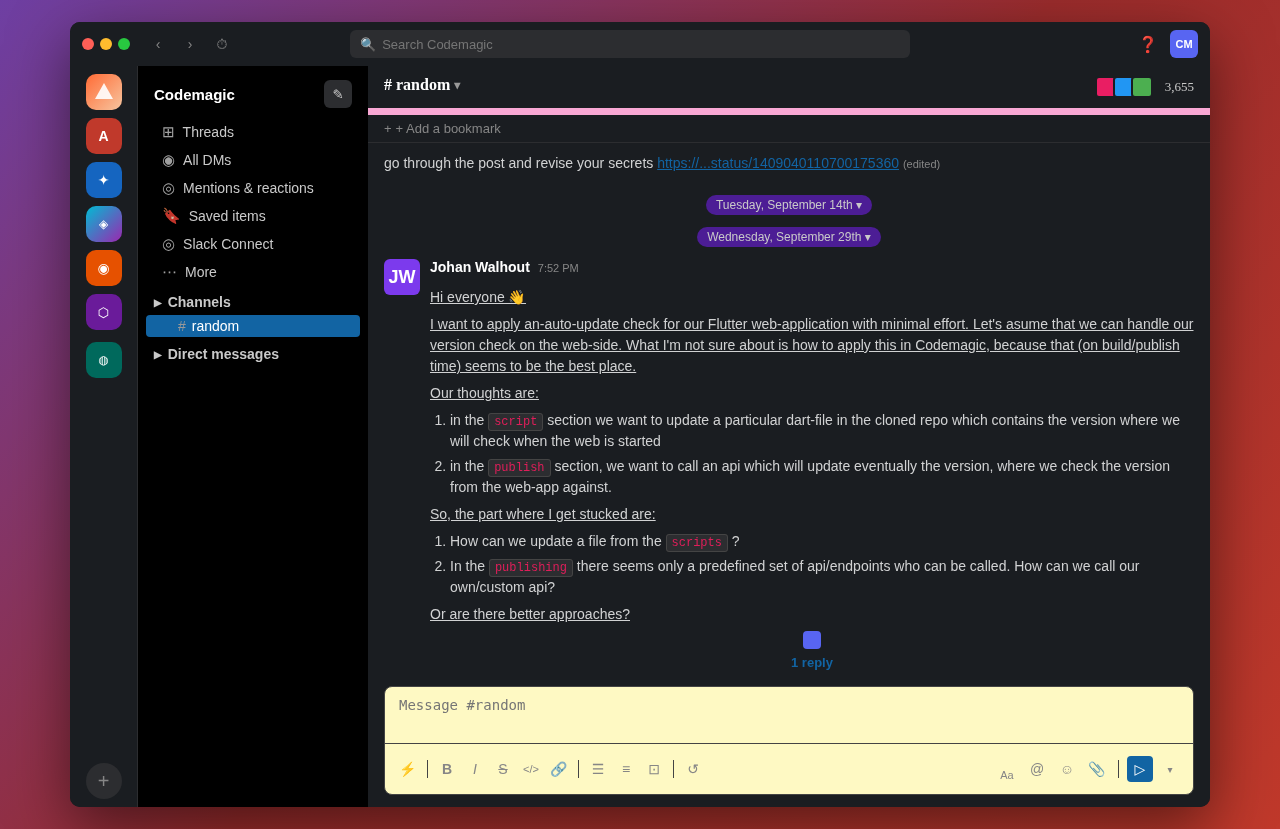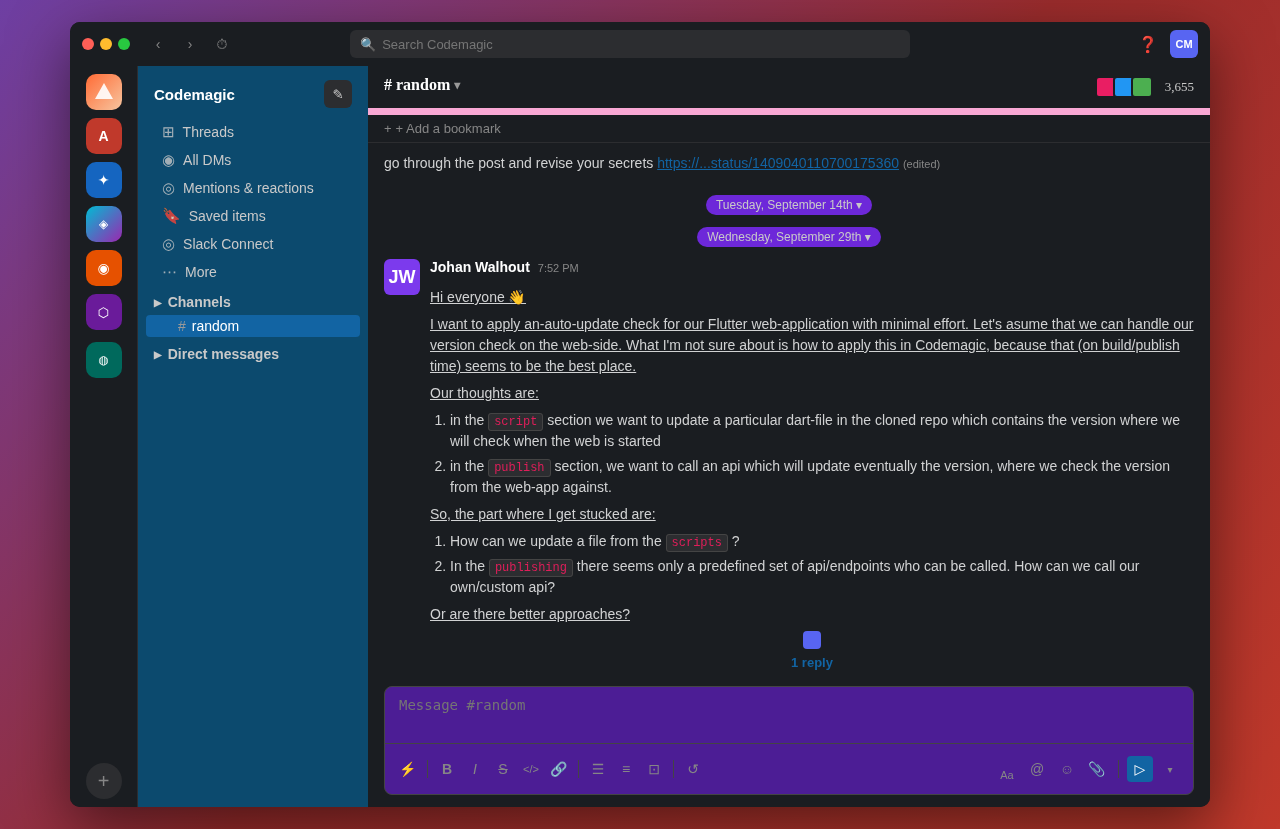--- a/index.html
+++ b/index.html
@@ -187,21 +187,21 @@
       cursor: pointer;
       display: flex;
       align-items: center;
       justify-content: center;
       margin-top: auto;
     }
 
     
     .nav-sidebar {
       width: 230px;
-      background: #0c4a6e;
+      background: #000000;
       display: flex;
       flex-direction: column;
       overflow-y: auto;
       padding: 4px 0;
     }
 
     .workspace-header {
       display: flex;
       align-items: center;
       justify-content: space-between;
@@ -374,21 +374,21 @@
       padding: 8px 16px;
     }
 
     .date-separator {
       display: flex;
       justify-content: center;
       margin: 12px 0;
     }
 
     .date-label {
-      background: #6d28d9;
+      background: #4c1d95;
       color: #c9c9c9;
       font-size: 12px;
       padding: 3px 10px;
       border-radius: 20px;
       cursor: pointer;
       display: flex;
       align-items: center;
       gap: 4px;
     }
 
@@ -497,21 +497,21 @@
 
     
     .message-input-area {
       padding: 8px 16px 12px;
       flex-shrink: 0;
     }
 
     .message-input-container {
       border: 1px solid #444;
       border-radius: 8px;
-      background: #4c1d95;
+      background: #fef9c3;
     }
 
     .message-input {
       width: 100%;
       padding: 10px 14px;
       background: transparent;
       border: none;
       color: #868686;
       font-size: 14px;
       outline: none;

